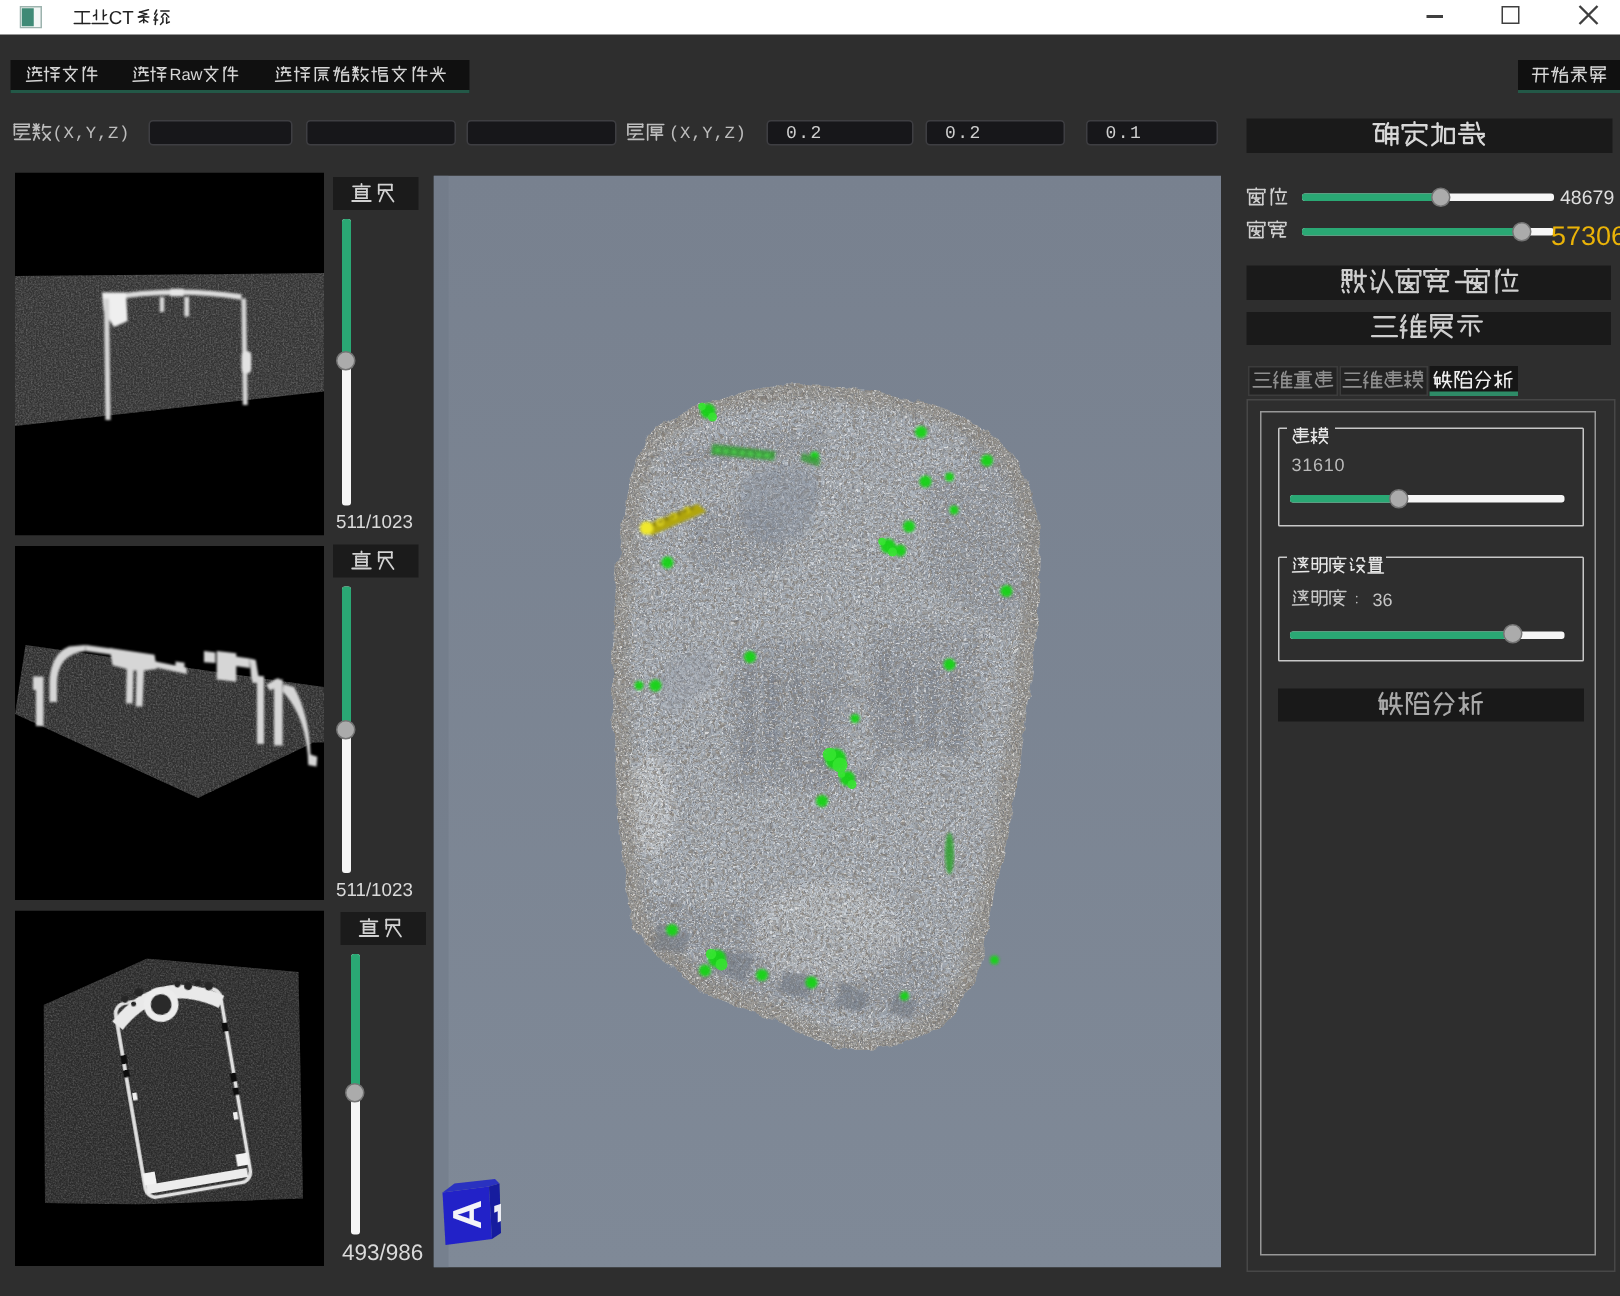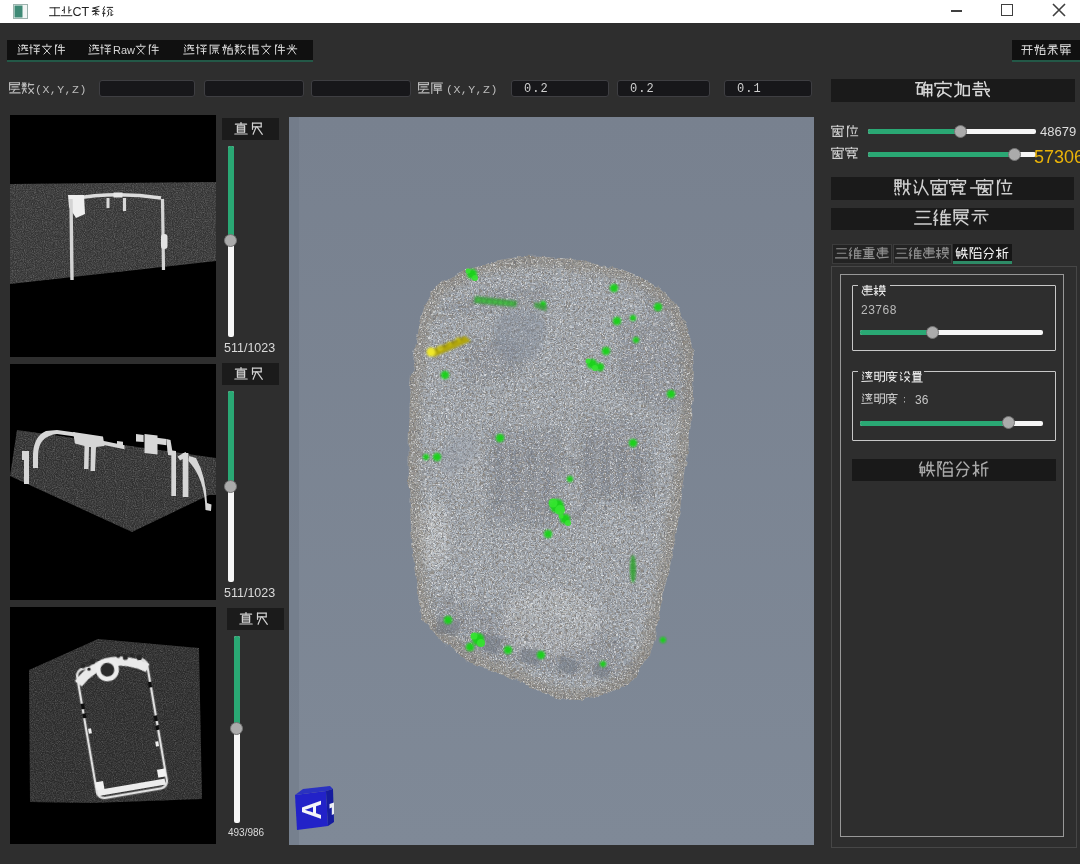--- a/index.html
+++ b/index.html
@@ -705,21 +705,21 @@
           <line x1="18.7" y1="2.9" x2="18.7" y2="5.0"></line>
           <line x1="23.8" y1="2.9" x2="23.8" y2="5.0"></line>
           <line x1="18.7" y1="5.0" x2="23.8" y2="5.0"></line>
           <line x1="18.0" y1="6.5" x2="24.3" y2="6.5"></line>
           <line x1="21.3" y1="6.5" x2="21.3" y2="8.2"></line>
           <line x1="21.3" y1="8.2" x2="18.7" y2="10.6"></line>
           <line x1="21.3" y1="8.2" x2="23.8" y2="10.6"></line>
         </g>
       </svg>
     </div>
-<div class="txt" style="left:861px;top:303px;font-size:12px;color:#bababa;letter-spacing:0.5px">23768</div>
+<div class="txt" style="left:861px;top:303px;font-size:12px;color:#bababa;letter-spacing:0.5px">31610</div>
 <div class="abs" style="left:860px;top:330.0px;width:183px;height:5px;background:#f6f6f6;border-radius:2px"></div>
     <div class="abs" style="left:860px;top:330.0px;width:69px;height:5px;background:#2aa874;border-radius:2px"></div>
     <div class="abs" style="left:926px;top:326px;width:13.0px;height:13.0px;background:#ababab;border:1px solid #747474;border-radius:50%"></div>
 <div class="abs" style="left:852px;top:370.5px;width:204px;height:70px;border:1px solid #c8c8c8;border-radius:1px"></div>
 <div class="abs" style="left:858px;top:370px;width:66px;height:13px;background:#2e2e2e"></div>
 <div style="position:absolute;left:861.0px;top:371.0px">
       <svg width="63" height="12" viewBox="0 0 63 12" style="display:block;overflow:visible">
         <g stroke="#e8e8e8" stroke-width="1.02" stroke-linecap="round">
           <line x1="1.9" y1="1.0" x2="2.9" y2="2.4"></line>
           <line x1="1.4" y1="3.8" x2="2.4" y2="5.3"></line>
@@ -940,21 +940,21 @@
           <line x1="18.5" y1="1.1" x2="18.5" y2="7.3"></line>
           <line x1="18.5" y1="4.8" x2="27.2" y2="4.8"></line>
           <line x1="22.2" y1="4.8" x2="19.1" y2="12.3"></line>
           <line x1="23.0" y1="4.8" x2="28.3" y2="12.3"></line>
         </g>
       </svg>
     </div>
 <div class="abs" style="left:233.5px;top:636px;width:6px;height:187px;background:#f6f6f6;border-radius:2px"></div>
     <div class="abs" style="left:233.5px;top:636px;width:6px;height:93px;background:#2aa874;border-radius:2px"></div>
     <div class="abs" style="left:230px;top:722px;width:13px;height:13px;background:#ababab;border:1px solid #747474;border-radius:50%"></div>
-<div class="txt" style="left:228px;top:827px;font-size:10px;color:#dadada">493/986</div>
+<div class="txt" style="left:228px;top:827px;font-size:15px;color:#dadada">493/986</div>
 <svg class="abs" style="left:10px;top:115px" width="206" height="242" viewBox="0 0 206 242">
 <defs>
 <filter id="nz1" color-interpolation-filters="sRGB" x="0" y="0" width="100%" height="100%">
  <feTurbulence type="fractalNoise" baseFrequency="0.9" numOctaves="2" seed="11" result="t"></feTurbulence>
  <feColorMatrix in="t" type="matrix" values="0 0 0 0 0.60  0 0 0 0 0.60  0 0 0 0 0.60  1.1 1.1 1.1 0 -1.35"></feColorMatrix>
 </filter>
 <filter id="blur1">
           <feGaussianBlur stdDeviation="0.55"></feGaussianBlur>
         </filter>
 </defs>

